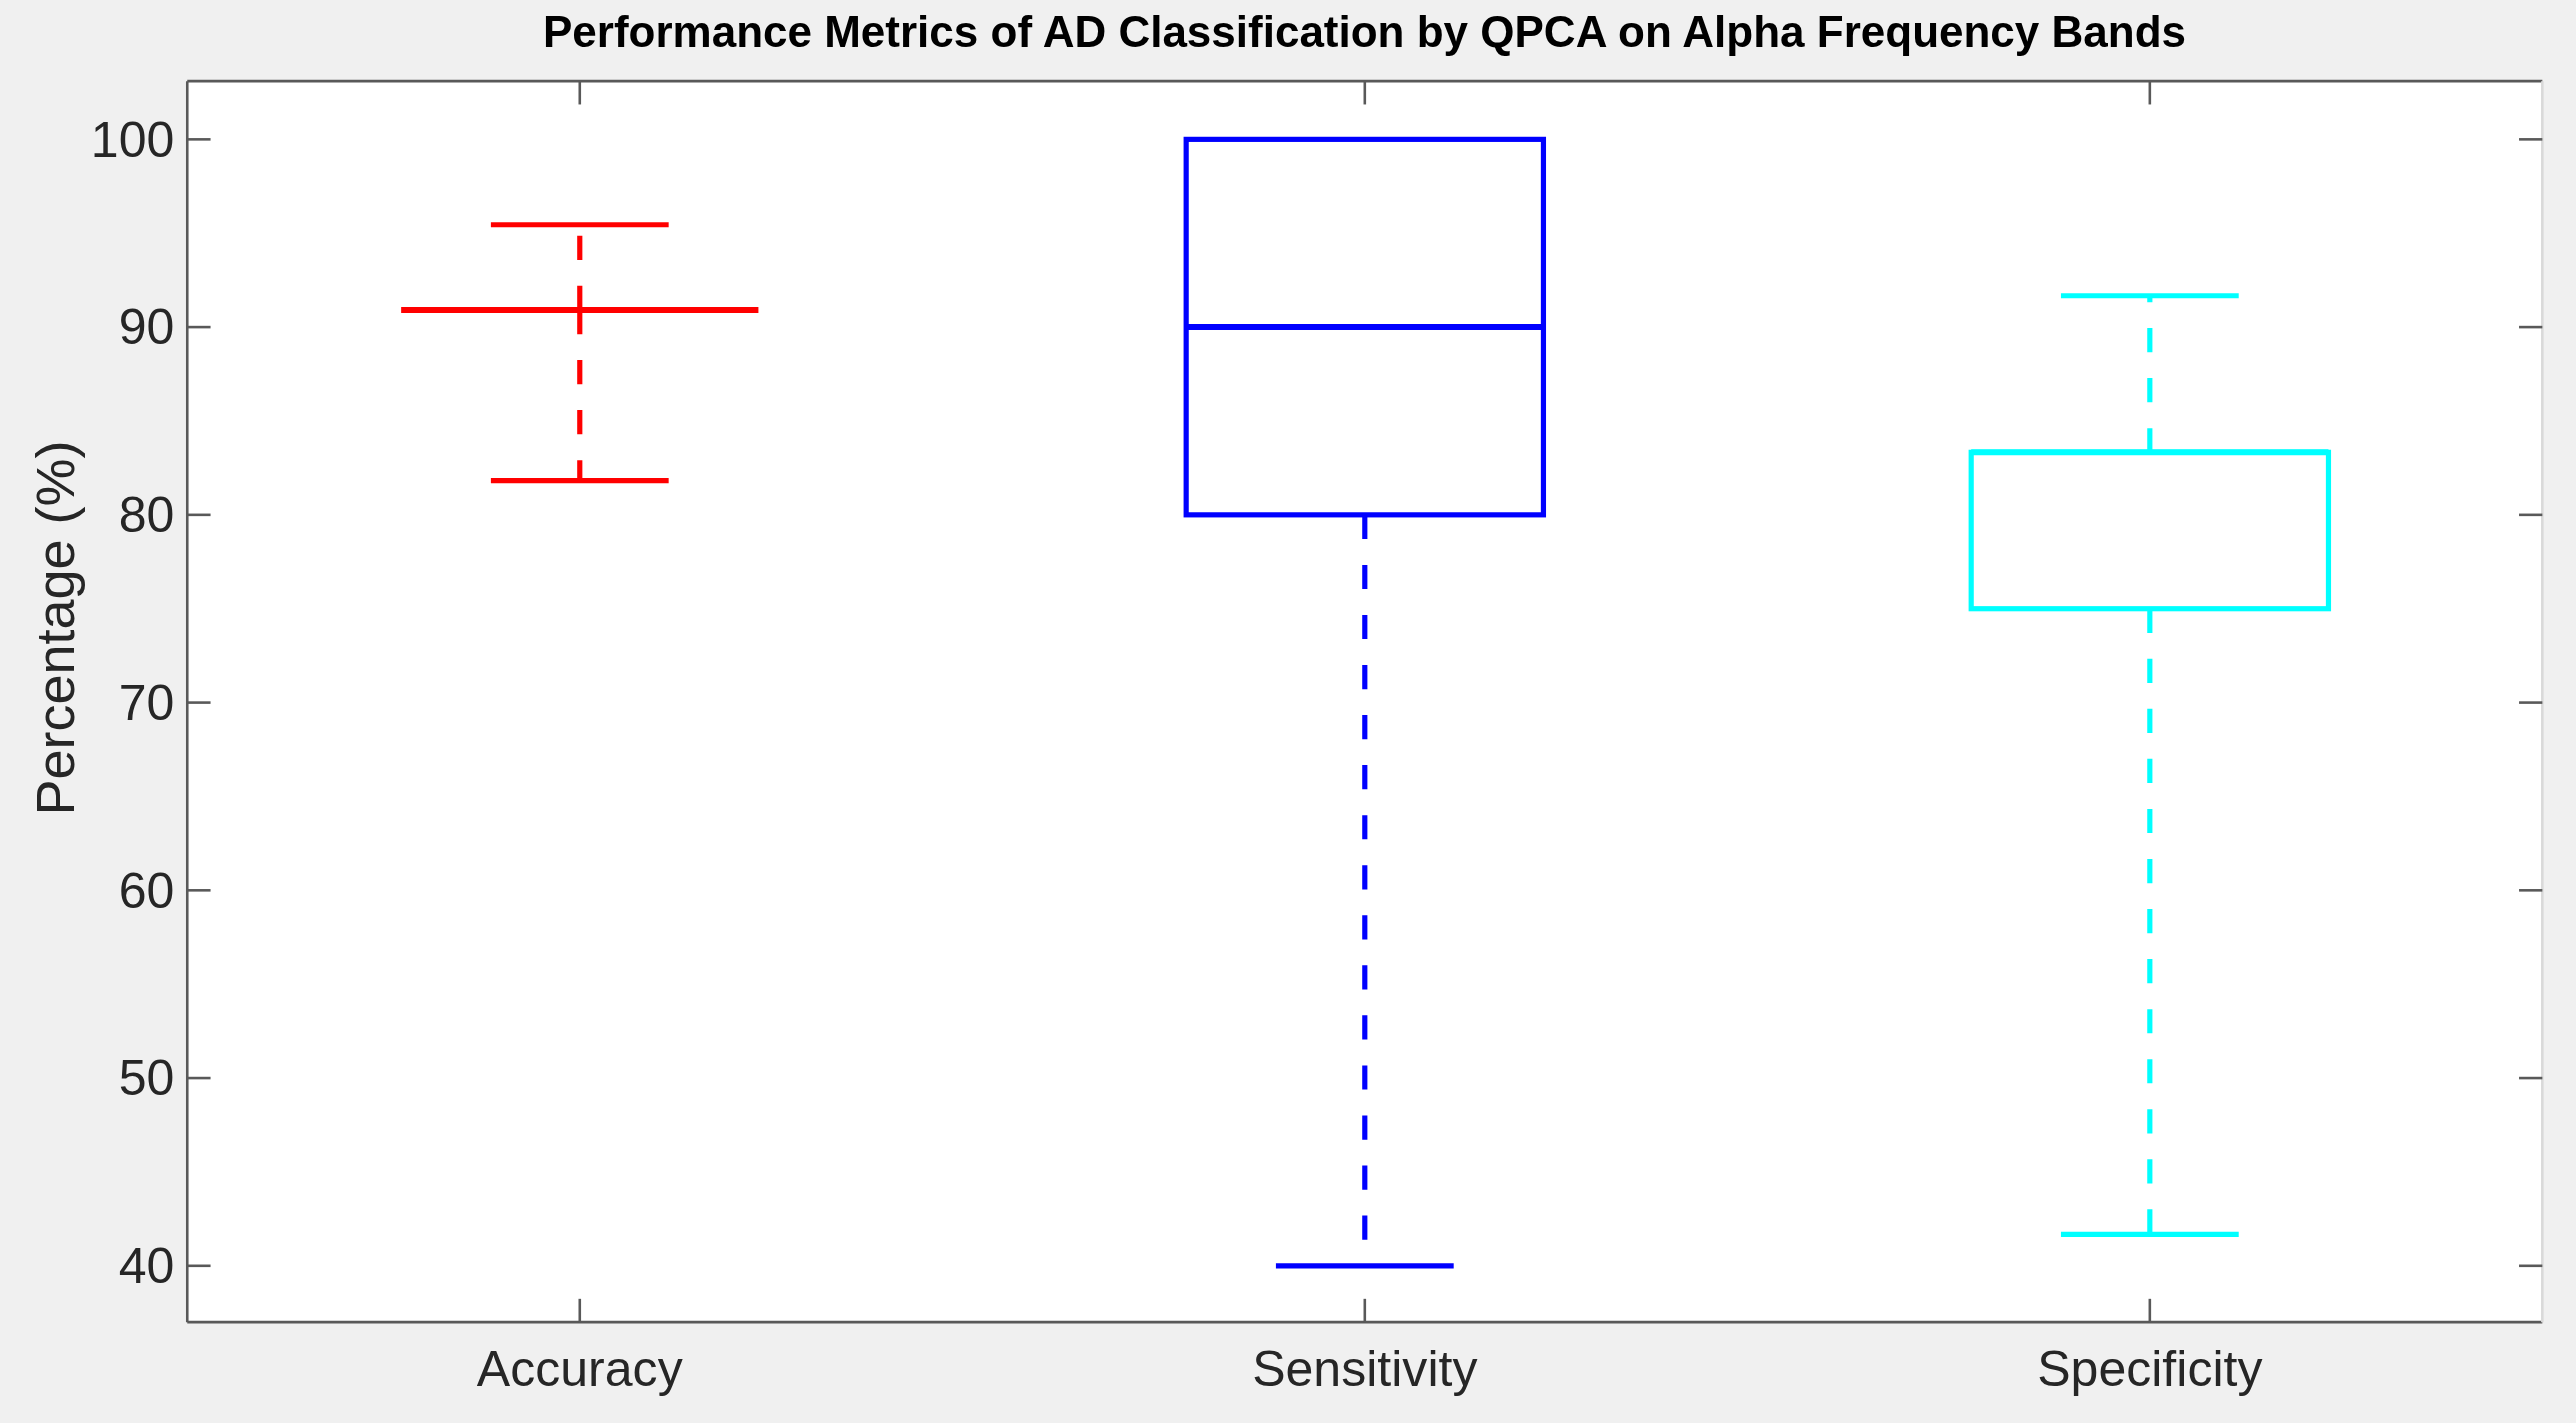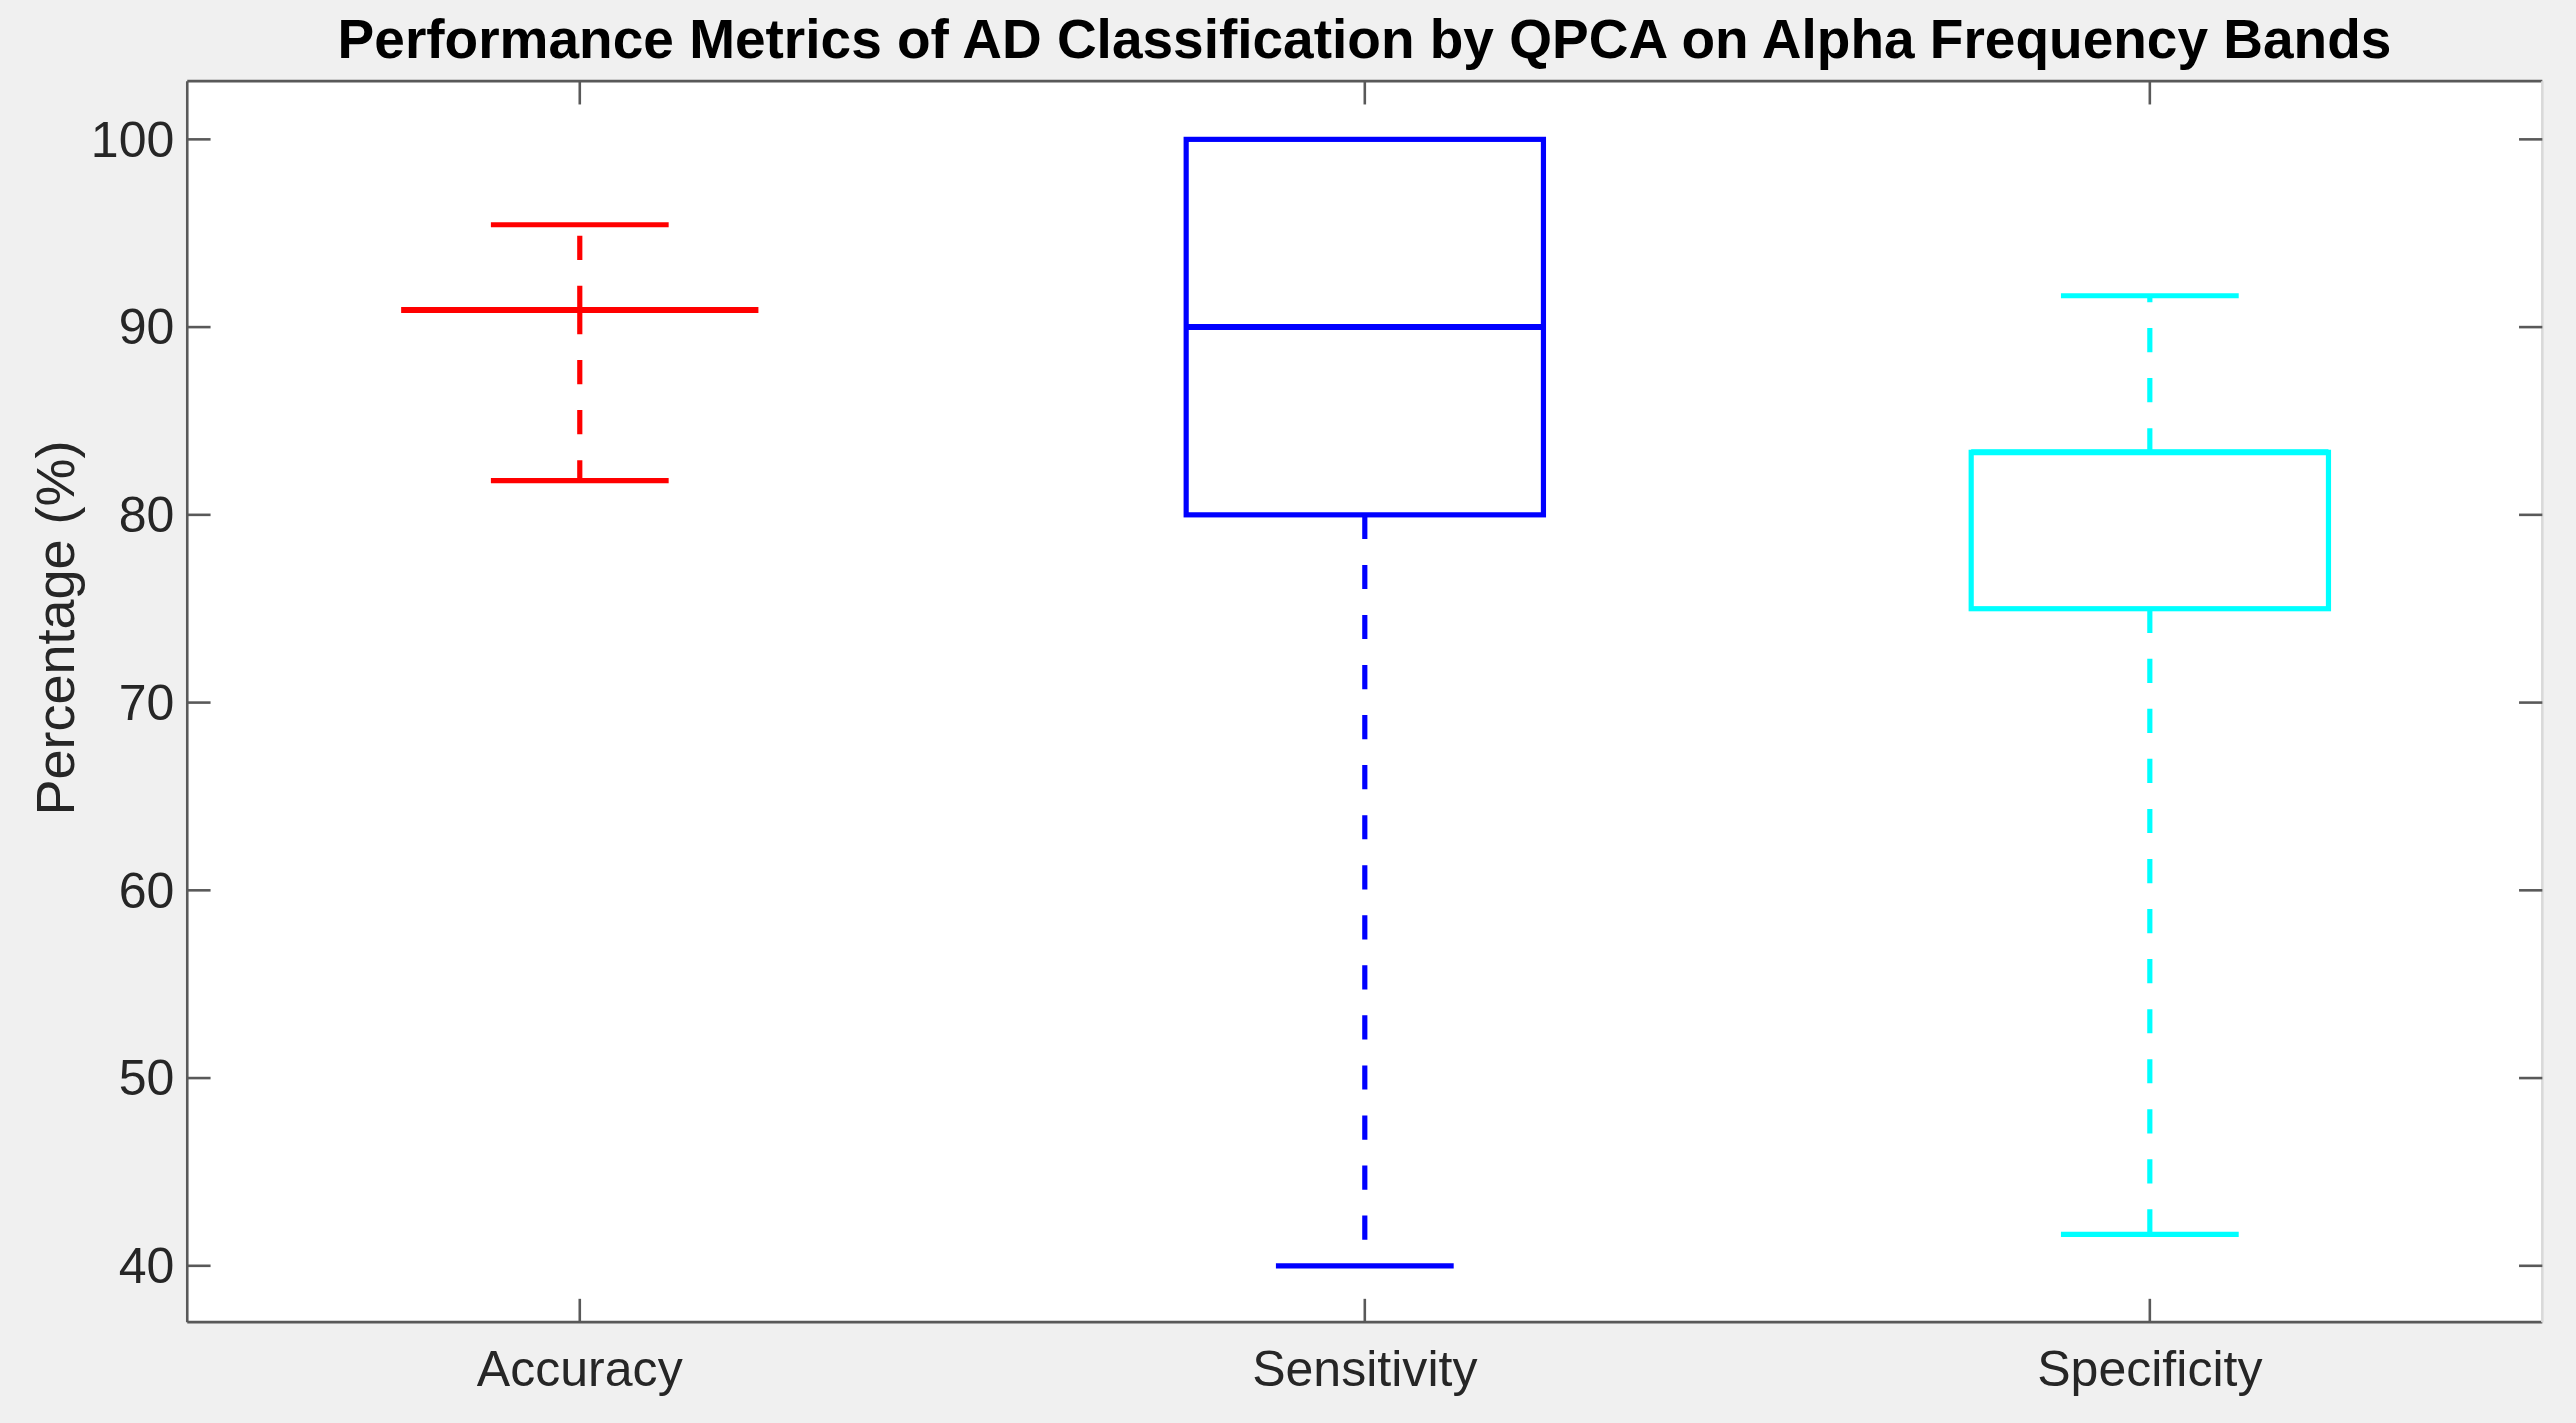--- a/index.html
+++ b/index.html
@@ -10,21 +10,21 @@
     background: #f0f0f0;
     font-family: "Liberation Sans", sans-serif;
     overflow: hidden;
   }
   .chart-title {
     position: absolute;
     left: 187px;
     top: 7px;
     width: 2355px;
     text-align: center;
-    font-size: 55px;
+    font-size: 44px;
     font-weight: bold;
     color: #000000;
     white-space: nowrap;
   }
   .y-axis-label {
     position: absolute;
     left: 55px;
     top: 628px;
     font-size: 54px;
     color: #262626;

